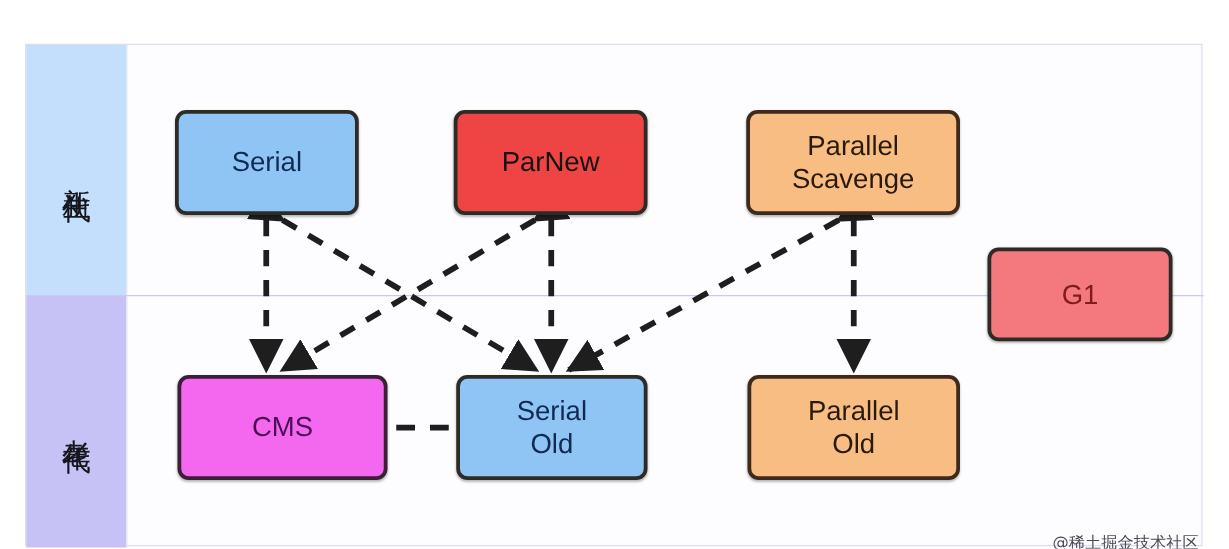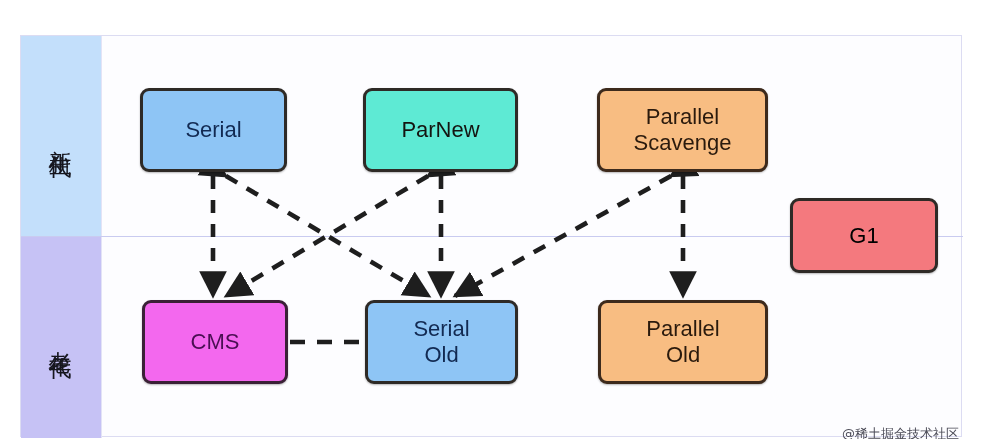--- a/index.html
+++ b/index.html
@@ -179,34 +179,34 @@
       <line x1="683" y1="160" x2="683" y2="280" stroke-dasharray="13,11" marker-start="url(#ah)" marker-end="url(#ah)"></line>
 
       <line x1="290" y1="326" x2="363" y2="326" stroke-dasharray="15,12"></line>
     </g>
   </svg>
 
   <div class="node" style="left:140px; top:72px; width:147px; height:84px; background:#8ec5f5; color:#122a52; border-color:#2e2a26;">
     <span class="node-label">Serial</span>
   </div>
 
-  <div class="node" style="left:363px; top:72px; width:155px; height:84px; background:#5eead4; color:#141410; border-color:#2e2a26;justify-content:center;">
+  <div class="node" style="left:363px; top:72px; width:155px; height:84px; background:#ef4444; color:#141410; border-color:#2e2a26;justify-content:center;">
     <span class="node-label">ParNew</span>
   </div>
 
   <div class="node" style="left:597px; top:72px; width:171px; height:84px; background:#f8bd82; color:#2a1a0d; border-color:#3d2a1c;">
     <span class="node-label">Parallel
 Scavenge</span>
   </div>
 
-  <div class="node" style="left:790px; top:182px; width:148px; height:75px; background:#f4797e; color:#000000; border-color:#2e2a26;">
+  <div class="node" style="left:790px; top:182px; width:148px; height:75px; background:#f4797e; color:#7f1d1d; border-color:#2e2a26;">
     <span class="node-label">G1</span>
   </div>
 
-  <div class="node" style="left:142px; top:284px; width:146px; height:84px; background:#f368ee; color:#4a0f53; border-color:#3a2036;">
+  <div class="node" style="left:142px; top:284px; width:168px; height:84px; background:#f368ee; color:#4a0f53; border-color:#3a2036;">
     <span class="node-label">CMS</span>
   </div>
 
   <div class="node" style="left:365px; top:284px; width:153px; height:84px; background:#8ec5f5; color:#122a52; border-color:#2e2a26;">
     <span class="node-label">Serial
 Old</span>
   </div>
 
   <div class="node" style="left:598px; top:284px; width:170px; height:84px; background:#f8bd82; color:#2a1a0d; border-color:#3d2a1c;">
     <span class="node-label">Parallel

